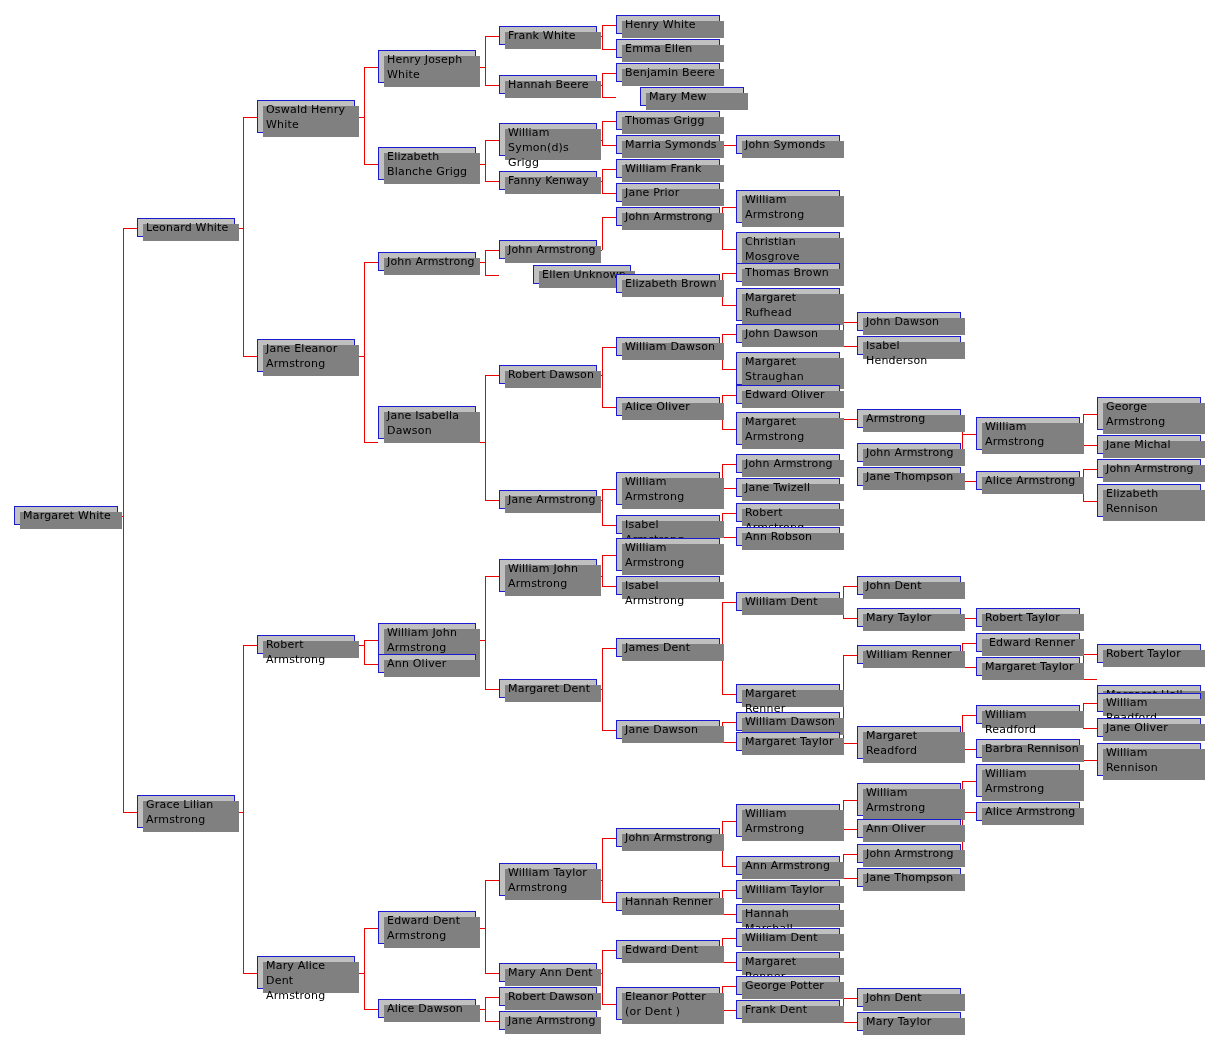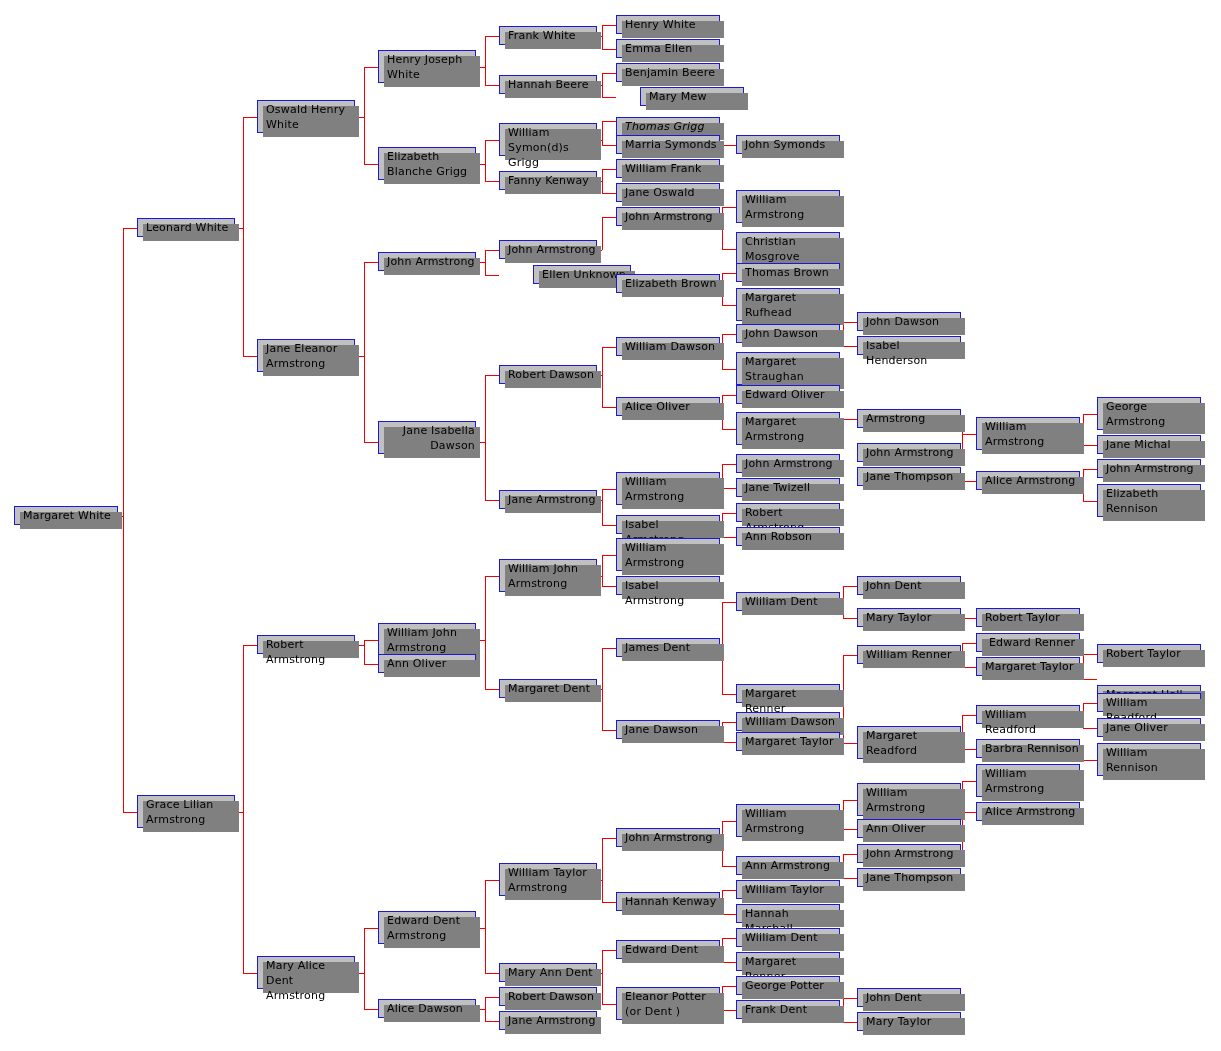--- a/index.html
+++ b/index.html
@@ -289,21 +289,21 @@
       <div class="node" style="left: 257px; top: 339px; width: 98px; height: 33px;">Jane Eleanor
 Armstrong</div>
       <div class="node" style="left: 257px; top: 635px; width: 98px; height: 19px;">Robert Armstrong</div>
       <div class="node" style="left: 257px; top: 956px; width: 98px; height: 33px;">Mary Alice Dent
 Armstrong</div>
       <div class="node" style="left: 378px; top: 50px; width: 98px; height: 33px;">Henry Joseph
 White</div>
       <div class="node" style="left: 378px; top: 147px; width: 98px; height: 33px;">Elizabeth
 Blanche Grigg</div>
       <div class="node" style="left: 378px; top: 252px; width: 98px; height: 19px;">John Armstrong</div>
-      <div class="node" style="left: 378px; top: 421px; width: 98px; height: 33px; text-align: right;">Jane Isabella
+      <div class="node" style="left: 378px; top: 406px; width: 98px; height: 33px;">Jane Isabella
 Dawson</div>
       <div class="node" style="left: 378px; top: 623px; width: 98px; height: 33px;">William John
 Armstrong</div>
       <div class="node" style="left: 378px; top: 654px; width: 98px; height: 19px;">Ann Oliver</div>
       <div class="node" style="left: 378px; top: 911px; width: 98px; height: 33px;">Edward Dent
 Armstrong</div>
       <div class="node" style="left: 378px; top: 999px; width: 98px; height: 19px;">Alice Dawson</div>
       <div class="node" style="left: 499px; top: 26px; width: 98px; height: 19px;">Frank White</div>
       <div class="node" style="left: 499px; top: 75px; width: 98px; height: 19px;">Hannah Beere</div>
       <div class="node" style="left: 499px; top: 123px; width: 98px; height: 33px;">William
@@ -318,38 +318,38 @@
       <div class="node" style="left: 499px; top: 679px; width: 98px; height: 19px;">Margaret Dent</div>
       <div class="node" style="left: 499px; top: 863px; width: 98px; height: 33px;">William Taylor
 Armstrong</div>
       <div class="node" style="left: 499px; top: 963px; width: 98px; height: 19px;">Mary Ann Dent</div>
       <div class="node" style="left: 499px; top: 987px; width: 98px; height: 19px;">Robert Dawson</div>
       <div class="node" style="left: 499px; top: 1011px; width: 98px; height: 19px;">Jane Armstrong</div>
       <div class="node" style="left: 616px; top: 15px; width: 104px; height: 19px;">Henry White</div>
       <div class="node" style="left: 616px; top: 39px; width: 104px; height: 19px;">Emma Ellen</div>
       <div class="node" style="left: 616px; top: 63px; width: 104px; height: 19px;">Benjamin Beere</div>
       <div class="node" style="left: 616px; top: 87px; width: 104px; height: 19px; margin-left: 24px;">Mary Mew</div>
-      <div class="node" style="left: 616px; top: 117px; width: 104px; height: 19px; font-style: italic;">Thomas Grigg</div>
+      <div class="node" style="left: 616px; top: 111px; width: 104px; height: 19px;">Thomas Grigg</div>
       <div class="node" style="left: 616px; top: 135px; width: 104px; height: 19px;">Marria Symonds</div>
       <div class="node" style="left: 616px; top: 159px; width: 104px; height: 19px;">William Frank</div>
-      <div class="node" style="left: 616px; top: 183px; width: 104px; height: 19px;">Jane Oswald</div>
+      <div class="node" style="left: 616px; top: 183px; width: 104px; height: 19px;">Jane Prior</div>
       <div class="node" style="left: 616px; top: 207px; width: 104px; height: 19px;">John Armstrong</div>
       <div class="node" style="left: 616px; top: 274px; width: 104px; height: 19px;">Elizabeth Brown</div>
       <div class="node" style="left: 616px; top: 337px; width: 104px; height: 19px;">William Dawson</div>
       <div class="node" style="left: 616px; top: 397px; width: 104px; height: 19px;">Alice Oliver</div>
       <div class="node" style="left: 616px; top: 472px; width: 104px; height: 33px;">William
 Armstrong</div>
       <div class="node" style="left: 616px; top: 515px; width: 104px; height: 19px;">Isabel Armstrong</div>
       <div class="node" style="left: 616px; top: 538px; width: 104px; height: 33px;">William
 Armstrong</div>
       <div class="node" style="left: 616px; top: 576px; width: 104px; height: 19px;">Isabel Armstrong</div>
       <div class="node" style="left: 616px; top: 638px; width: 104px; height: 19px;">James Dent</div>
       <div class="node" style="left: 616px; top: 720px; width: 104px; height: 19px;">Jane Dawson</div>
       <div class="node" style="left: 616px; top: 828px; width: 104px; height: 19px;">John Armstrong</div>
-      <div class="node" style="left: 616px; top: 892px; width: 104px; height: 19px;">Hannah Kenway</div>
+      <div class="node" style="left: 616px; top: 892px; width: 104px; height: 19px;">Hannah Renner</div>
       <div class="node" style="left: 616px; top: 940px; width: 104px; height: 19px;">Edward Dent</div>
       <div class="node" style="left: 616px; top: 987px; width: 104px; height: 33px;">Eleanor Potter
 (or Dent )</div>
       <div class="node" style="left: 736px; top: 135px; width: 104px; height: 19px;">John Symonds</div>
       <div class="node" style="left: 736px; top: 190px; width: 104px; height: 33px;">William
 Armstrong</div>
       <div class="node" style="left: 736px; top: 232px; width: 104px; height: 33px;">Christian
 Mosgrove</div>
       <div class="node" style="left: 736px; top: 263px; width: 104px; height: 19px;">Thomas Brown</div>
       <div class="node" style="left: 736px; top: 288px; width: 104px; height: 33px;">Margaret

